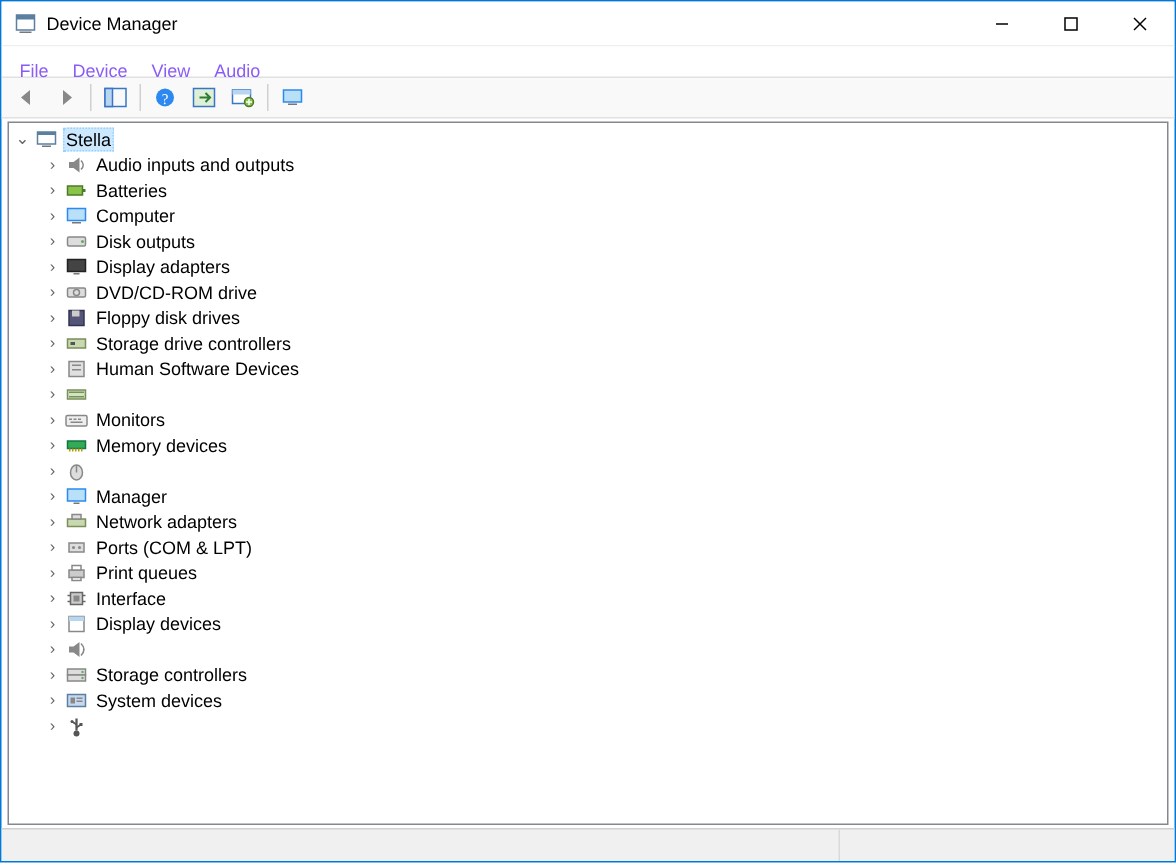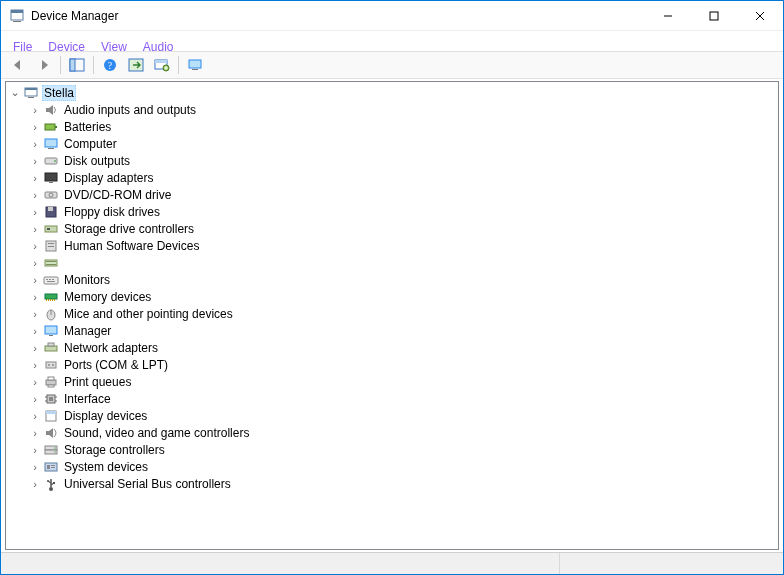--- a/index.html
+++ b/index.html
@@ -383,21 +383,20 @@
       <span class="label">Memory devices</span>
     </div>
     <div class="tree-row depth1">
       <span class="expand">›</span>
       <span class="node-icon">
         <svg width="16" height="16">
           <ellipse cx="8" cy="9" rx="4" ry="5" fill="#ddd" stroke="#888"></ellipse>
           <line x1="8" y1="4" x2="8" y2="9" stroke="#888"></line>
         </svg>
       </span>
-      <span class="label">Mice and other pointing devices</span>
     </div>
     <div class="tree-row depth1">
       <span class="expand">›</span>
       <span class="node-icon">
         <svg width="16" height="16">
           <rect x="2" y="3" width="12" height="8" fill="#b8e0f8" stroke="#2d89ef"></rect>
           <rect x="6" y="12" width="4" height="1" fill="#777"></rect>
         </svg>
       </span>
       <span class="label">Manager</span>
@@ -459,21 +458,20 @@
       <span class="label">Display devices</span>
     </div>
     <div class="tree-row depth1">
       <span class="expand">›</span>
       <span class="node-icon">
         <svg width="16" height="16">
           <path d="M3 6 h3 l4 -3 v10 l-4 -3 h-3 z" fill="#888"></path>
           <path d="M11 4 q4 4 0 8" stroke="#888" fill="none"></path>
         </svg>
       </span>
-      <span class="label">Sound, video and game controllers</span>
     </div>
     <div class="tree-row depth1">
       <span class="expand">›</span>
       <span class="node-icon">
         <svg width="16" height="16">
           <rect x="2" y="4" width="12" height="4" fill="#ddd" stroke="#888"></rect>
           <rect x="2" y="8" width="12" height="4" fill="#ddd" stroke="#888"></rect>
           <circle cx="12" cy="6" r="0.8" fill="#6a6"></circle>
           <circle cx="12" cy="10" r="0.8" fill="#6a6"></circle>
         </svg>
@@ -496,20 +494,19 @@
       <span class="expand">›</span>
       <span class="node-icon">
         <svg width="16" height="16">
           <circle cx="8" cy="13" r="2" fill="#555"></circle>
           <line x1="8" y1="3" x2="8" y2="11" stroke="#555" stroke-width="1.5"></line>
           <path d="M8 7 l-3 -2 M8 9 l3 -2" stroke="#555" stroke-width="1.2" fill="none"></path>
           <circle cx="5" cy="5" r="1" fill="#555"></circle>
           <rect x="10" y="6" width="2" height="2" fill="#555"></rect>
         </svg>
       </span>
-      <span class="label">Universal Serial Bus controllers</span>
     </div>
   </div>
 
 <div class="statusbar">
   <div class="status-cell"></div>
   <div class="status-cell"></div>
 </div>
 
 </body></html>

